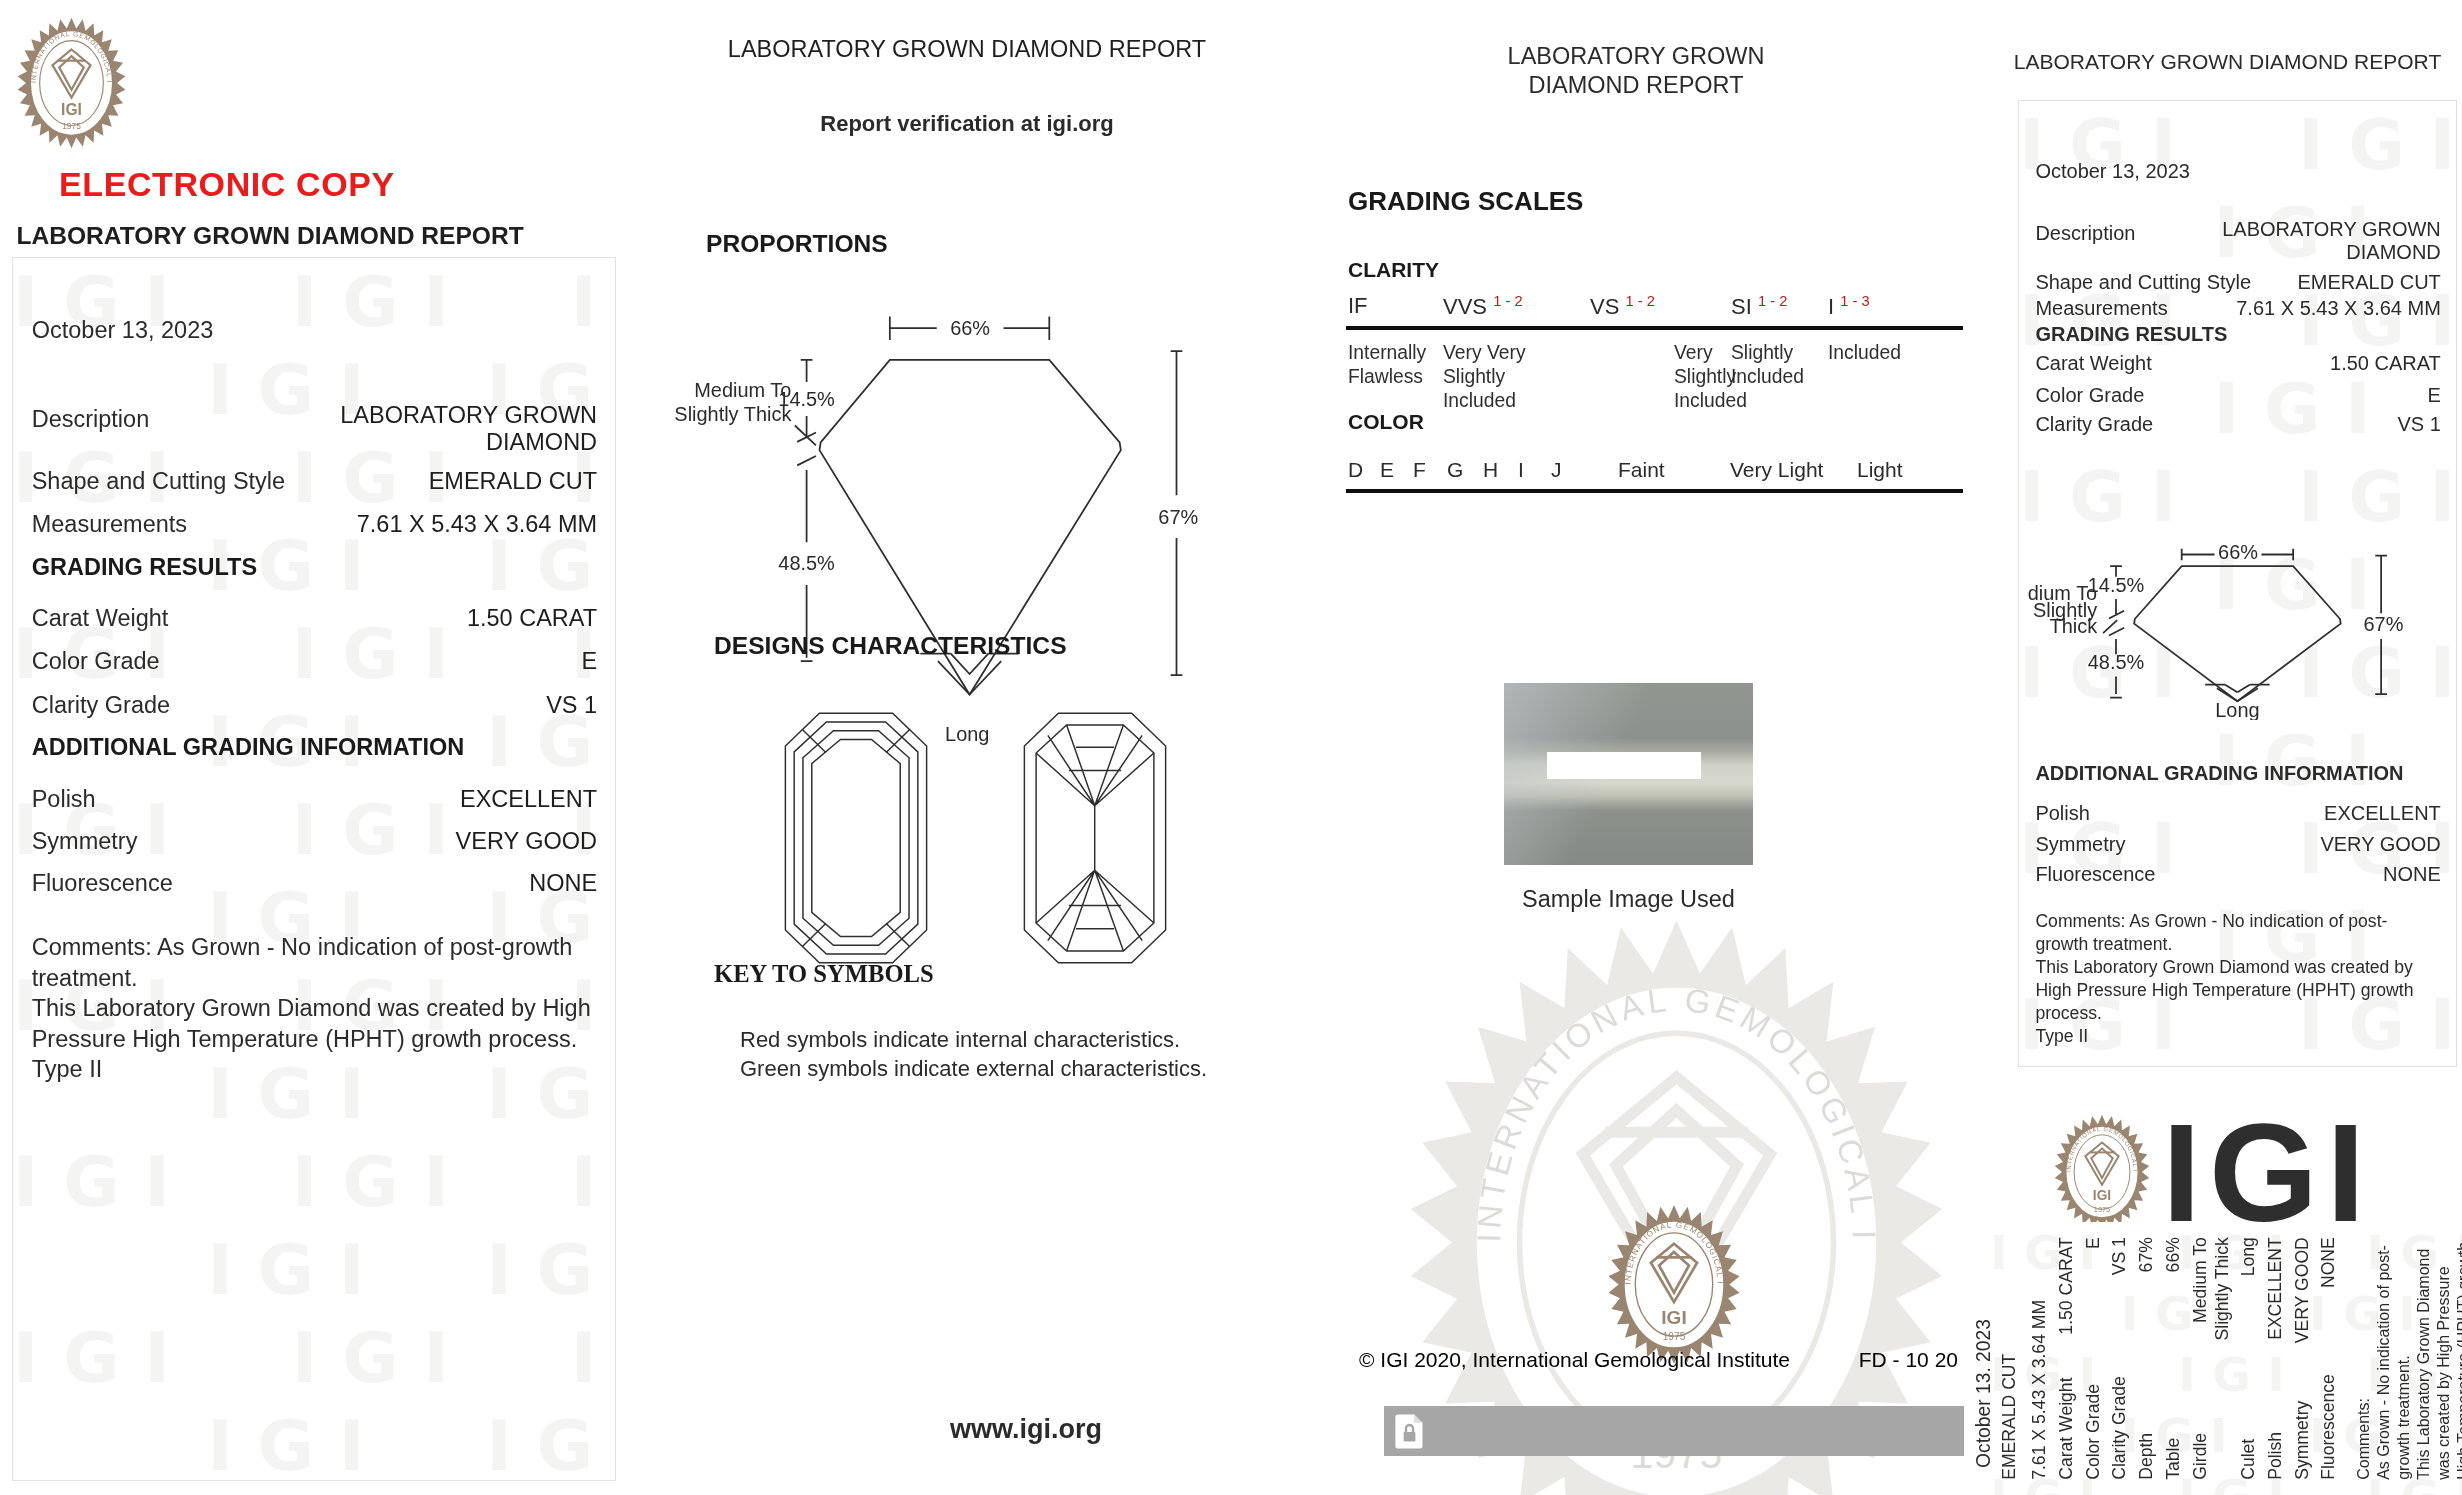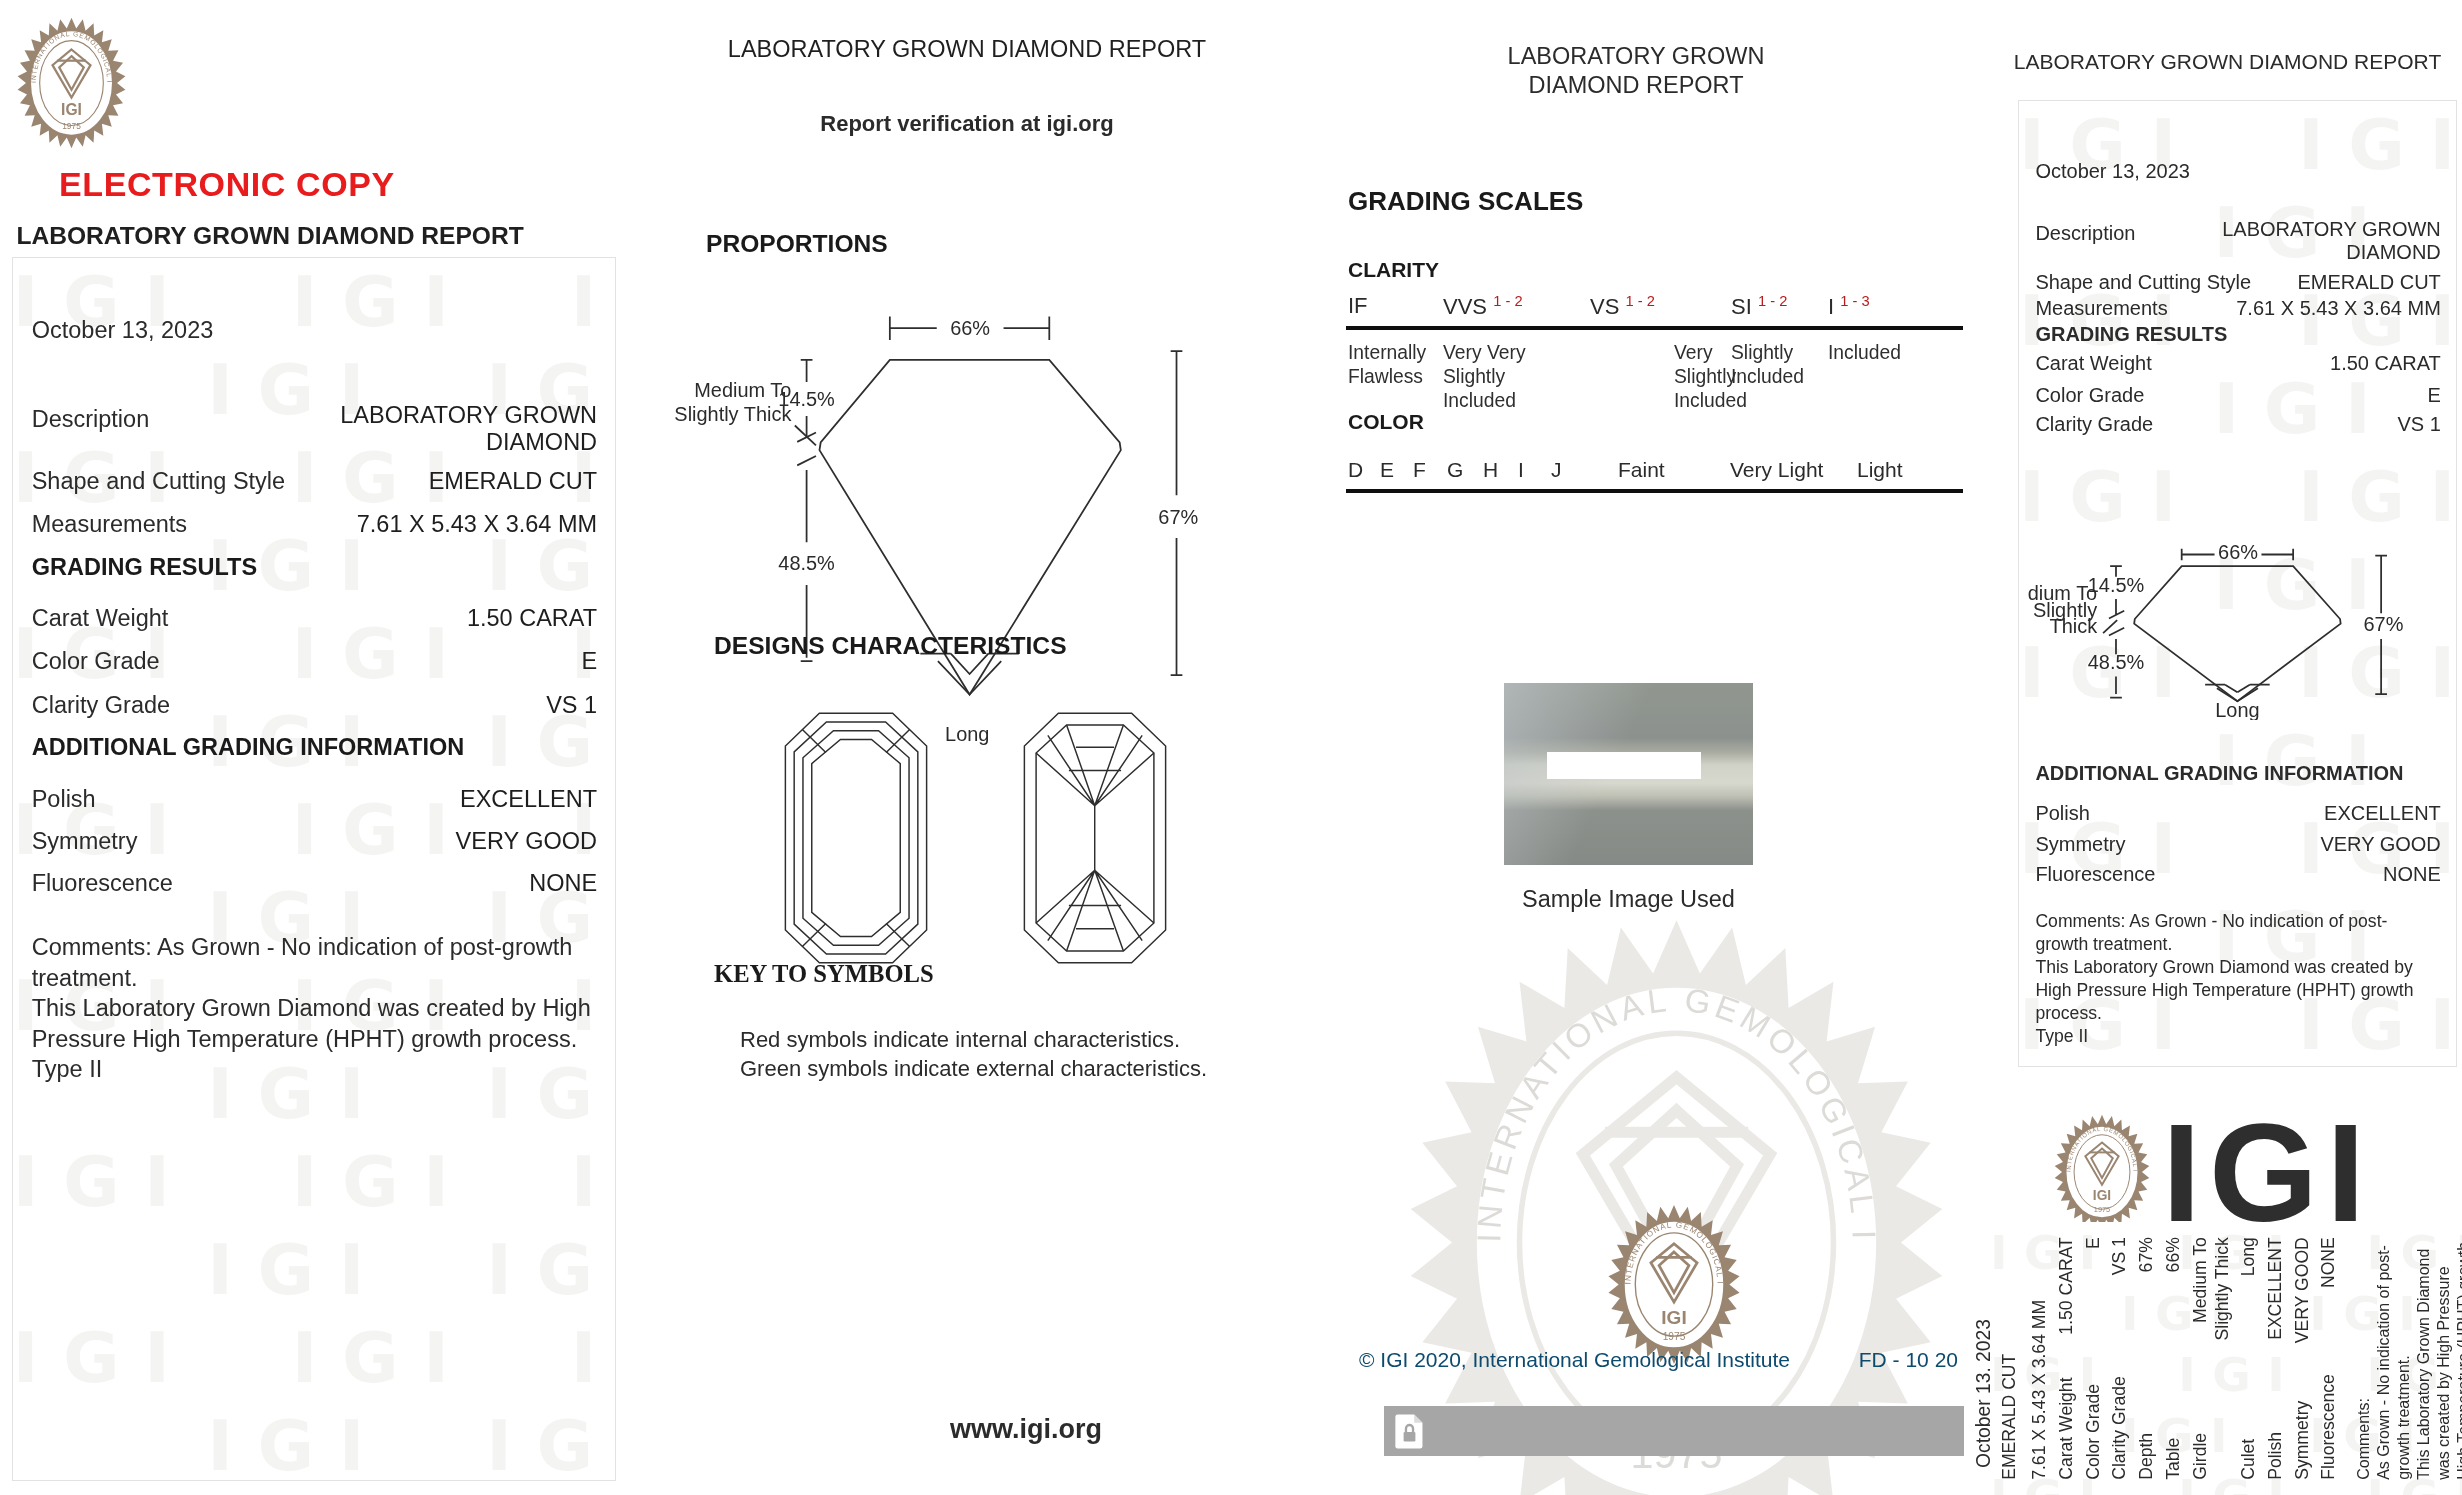--- a/index.html
+++ b/index.html
@@ -31,21 +31,21 @@
   .diagram-text{font-size:34px;fill:#2b2b2b;}
   .diagram-line{stroke:#2e2e2e;stroke-width:3;fill:none;}
   .key-lines{font-size:22px;line-height:29px;}
 
   
   .scale-grade{font-size:22px;color:#2b2b2b;}
   .scale-sup{font-size:14.7px;vertical-align:8.2px;color:#b91c1c;}
   .scale-label{font-size:19.3px;line-height:24px;color:#2f2f2f;}
   .thickline{height:4.1px;background:#0e0e0e;}
   .color-letter{font-size:21px;}
-  .copyright{font-size:21px;color:#0c4a6e;}
+  .copyright{font-size:21px;color:#000000;}
   .secbar{background:#a6a6a6;}
   .secbox{background:#fff;}
   .sectext{font-size:10.3px;line-height:15.2px;color:#4c4c4c;letter-spacing:0.2px;}
 
   
   .c4-label{font-size:20px;}
   .c4-value{font-size:20px;}
   .c4-head{font-size:20px;font-weight:700;}
   .c4-comments{font-size:17.6px;line-height:23px;white-space:pre-line;}
   .igi-big{font-family:"Liberation Sans",sans-serif;font-weight:700;font-size:140px;

